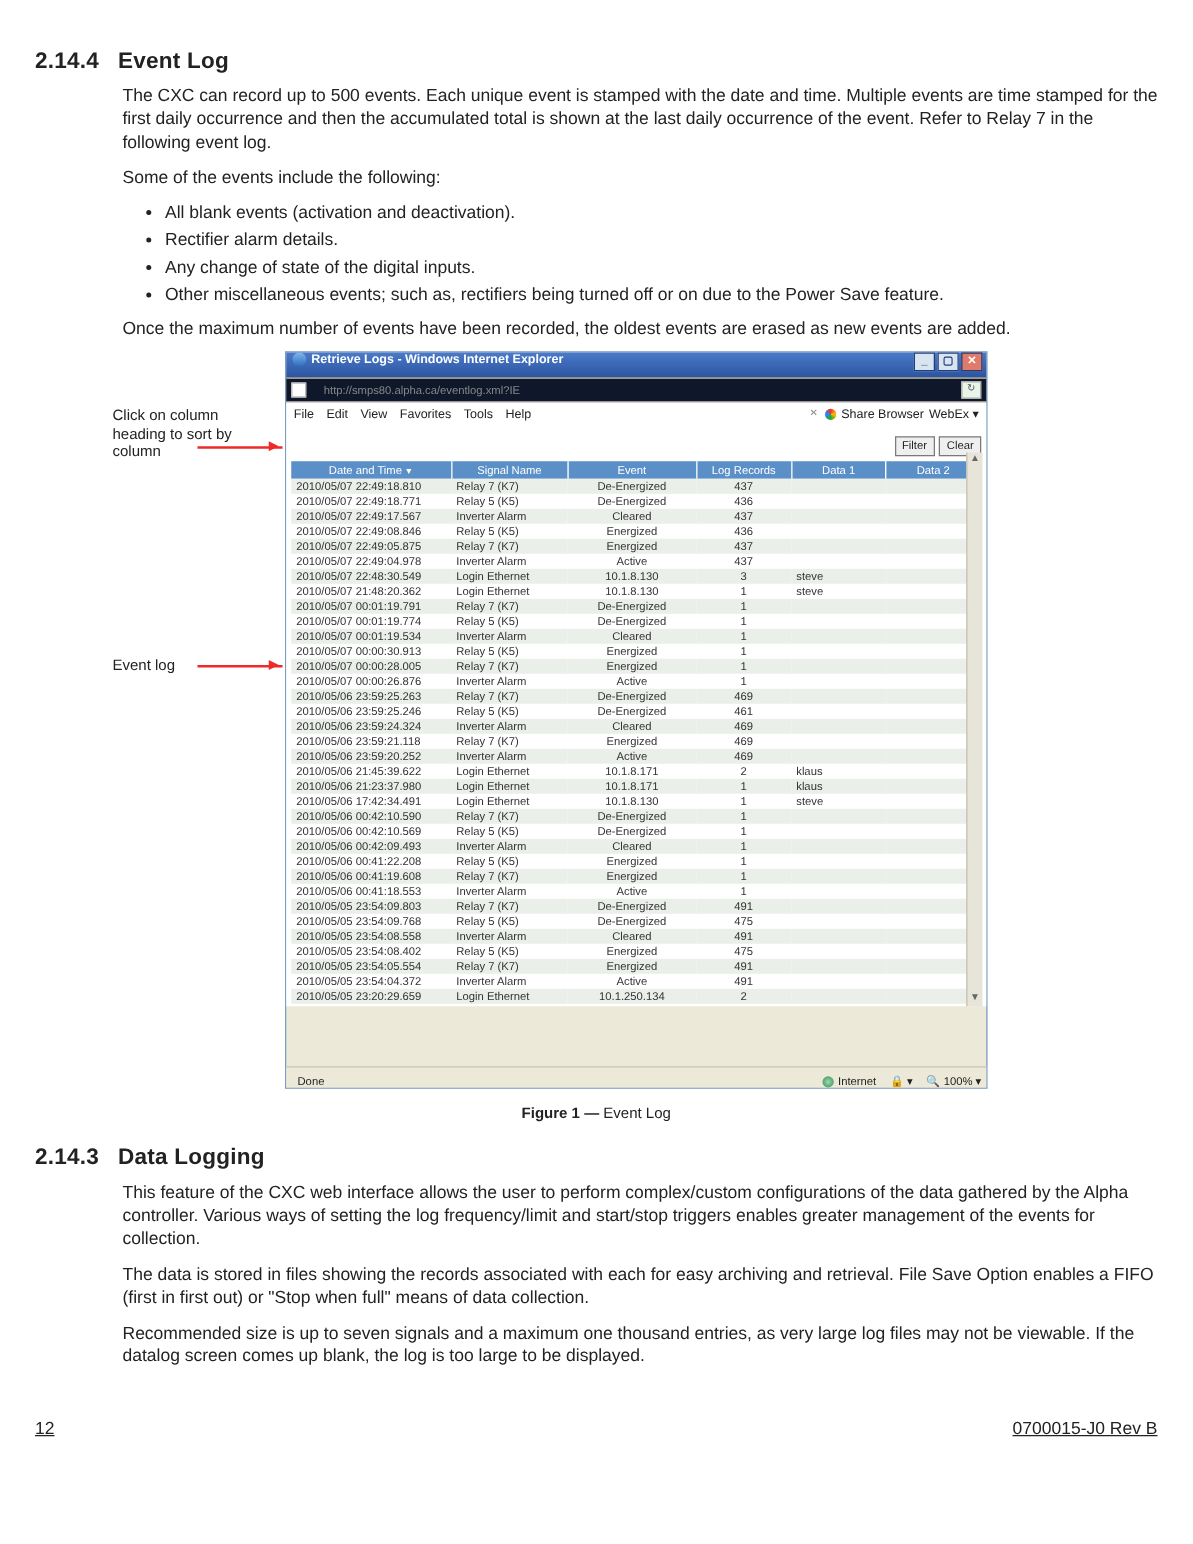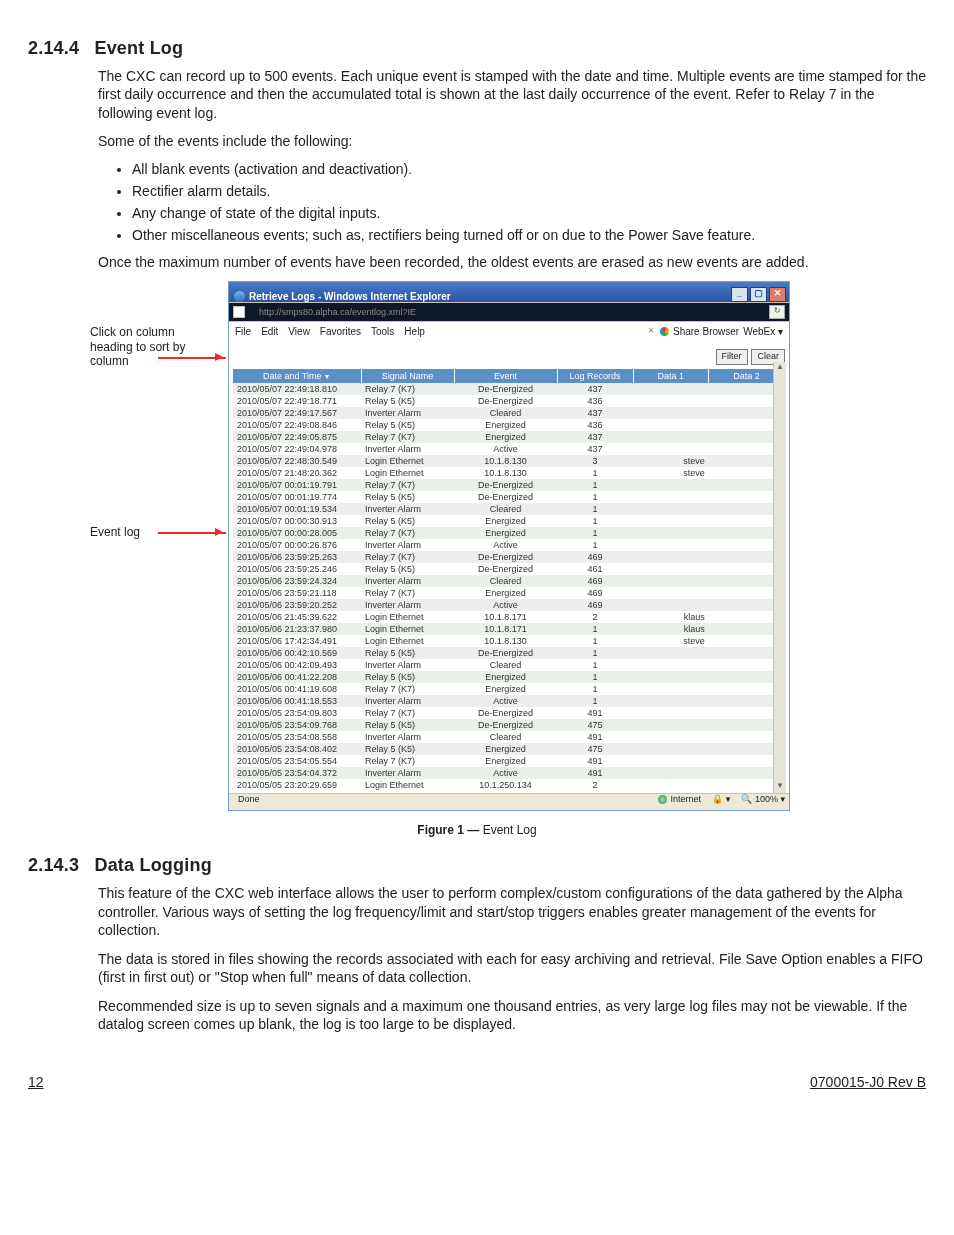--- a/index.html
+++ b/index.html
@@ -12,21 +12,21 @@
   }
   h2 { font-size: 18px; font-weight: bold; margin: 0 0 8px 0; letter-spacing: 0.2px; }
   h2 .secnum { margin-right: 10px; }
   .body-text { margin: 0 0 10px 70px; line-height: 1.32; }
   ul.bullets { margin: 0 0 10px 70px; padding-left: 34px; }
   ul.bullets li { margin-bottom: 6px; }
   .figure-wrap { margin: 6px 0 12px 70px; position: relative; }
 
   
   .app-frame { width: 560px; border: 1px solid #7a9dc8; background:#ece9d8; position: relative; left: 130px; }
-  .titlebar { display:flex; align-items:flex-end; justify-content:space-between; height:20px;
+  .titlebar { display:flex; align-items:flex-start; justify-content:space-between; height:20px;
               background: linear-gradient(#4a7ac9,#2b54a0); color:#fff; font-size:10px; padding:0 3px; font-weight:bold;}
   .titlebar .caption { display:flex; align-items:center; gap:4px; padding-left:2px;}
   .winbtns { display:flex; gap:2px;}
   .winbtn { width:15px; height:13px; background:#d9e4f1; border:1px solid #1e3f7a; font-size:9px; text-align:center; line-height:11px; color:#1e3f7a;}
   .winbtn.close { background:#e07a6a; color:#fff;}
   .addrbar { height:16px; background:#0f172a; border-top:1px solid #c7c4b7; border-bottom:1px solid #c7c4b7; font-size:9px; padding:1px 4px; color:#555; display:flex; align-items:center; gap:14px;}
   .addrbar .refresh { margin-left:auto; width:14px; height:12px; border:1px solid #aaa; background:#e8f5e8; font-size:8px; text-align:center;}
   .menubar { height:16px; font-size:10px; padding:1px 6px; display:flex; gap:10px; align-items:center; background:#ffffff;}
   .menubar .right { margin-left:auto; display:flex; gap:4px; align-items:center;}
   .gdot { width:9px; height:9px; border-radius:50%; background:conic-gradient(#e33,#fb0,#2a2,#28f,#e33);}
@@ -36,22 +36,22 @@
   .fbtn { font-size:9px; border:1px solid #7a7a7a; background:#efefef; padding:0 5px; height:14px; line-height:12px; display:inline-block;}
   table.evt { border-collapse:collapse; width:100%; font-size:9px; color:#333;}
   table.evt th { background:#5a8fc8; color:#fff; font-weight:normal; padding:2px 4px; border-right:1px solid #fff; text-align:center;}
   table.evt th.sorted::after { content:" ▼"; font-size:7px;}
   table.evt td { padding:1px 4px; white-space:nowrap; }
   table.evt tbody tr:nth-child(odd){ background:#eaefe9;}
   table.evt td.c-dt{ width:120px;}
   table.evt td.c-sig{ width:85px;}
   table.evt td.c-evt{ width:95px; text-align:center;}
   table.evt td.c-lr{ width:68px; text-align:center;}
-  table.evt td.c-d1{ text-align:right;}
-  .statusbar { height:16px; background:#ece9d8; border-top:1px solid #c7c4b7; font-size:9px; display:flex; align-items:flex-start; padding:0 4px;}
+  table.evt td.c-d1{ text-align:left;}
+  .statusbar { height:16px; background:#ece9d8; border-top:1px solid #c7c4b7; font-size:9px; display:flex; align-items:flex-end; padding:0 4px;margin-top:48px;}
   .statusbar .zone{ padding:0 5px;}
   .statusbar .net { margin-left:auto; display:flex; align-items:center; gap:3px;}
   .statusbar .globe{ width:9px; height:9px; border-radius:50%; background:radial-gradient(#9fd8a8,#2e8b57);}
   .statusbar .zoom{ margin-left:8px;}
 
   
   .annot { position:absolute; font-size:12px; line-height:1.2; }
   .arrow { position:absolute; height:0; }
   .arrow::after{ content:""; position:absolute; right:-1px; top:-4px; border:4px solid transparent; border-left:8px solid #ee2a2a;}
   .arrow span{ display:block; height:2px; background:#ee2a2a;}
@@ -328,20 +328,28 @@
             </tr>
             <tr>
               <td class="c-dt">2010/05/06 17:42:34.491</td>
               <td class="c-sig">Login Ethernet</td>
               <td class="c-evt">10.1.8.130</td>
               <td class="c-lr">1</td>
               <td class="c-d1">steve</td>
               <td class="c-d2"></td>
             </tr>
             <tr>
+              <td class="c-dt">2010/05/06 00:42:10.590</td>
+              <td class="c-sig">Relay 7 (K7)</td>
+              <td class="c-evt">De-Energized</td>
+              <td class="c-lr">1</td>
+              <td class="c-d1"></td>
+              <td class="c-d2"></td>
+            </tr>
+            <tr>
               <td class="c-dt">2010/05/06 00:42:10.569</td>
               <td class="c-sig">Relay 5 (K5)</td>
               <td class="c-evt">De-Energized</td>
               <td class="c-lr">1</td>
               <td class="c-d1"></td>
               <td class="c-d2"></td>
             </tr>
             <tr>
               <td class="c-dt">2010/05/06 00:42:09.493</td>
               <td class="c-sig">Inverter Alarm</td>

